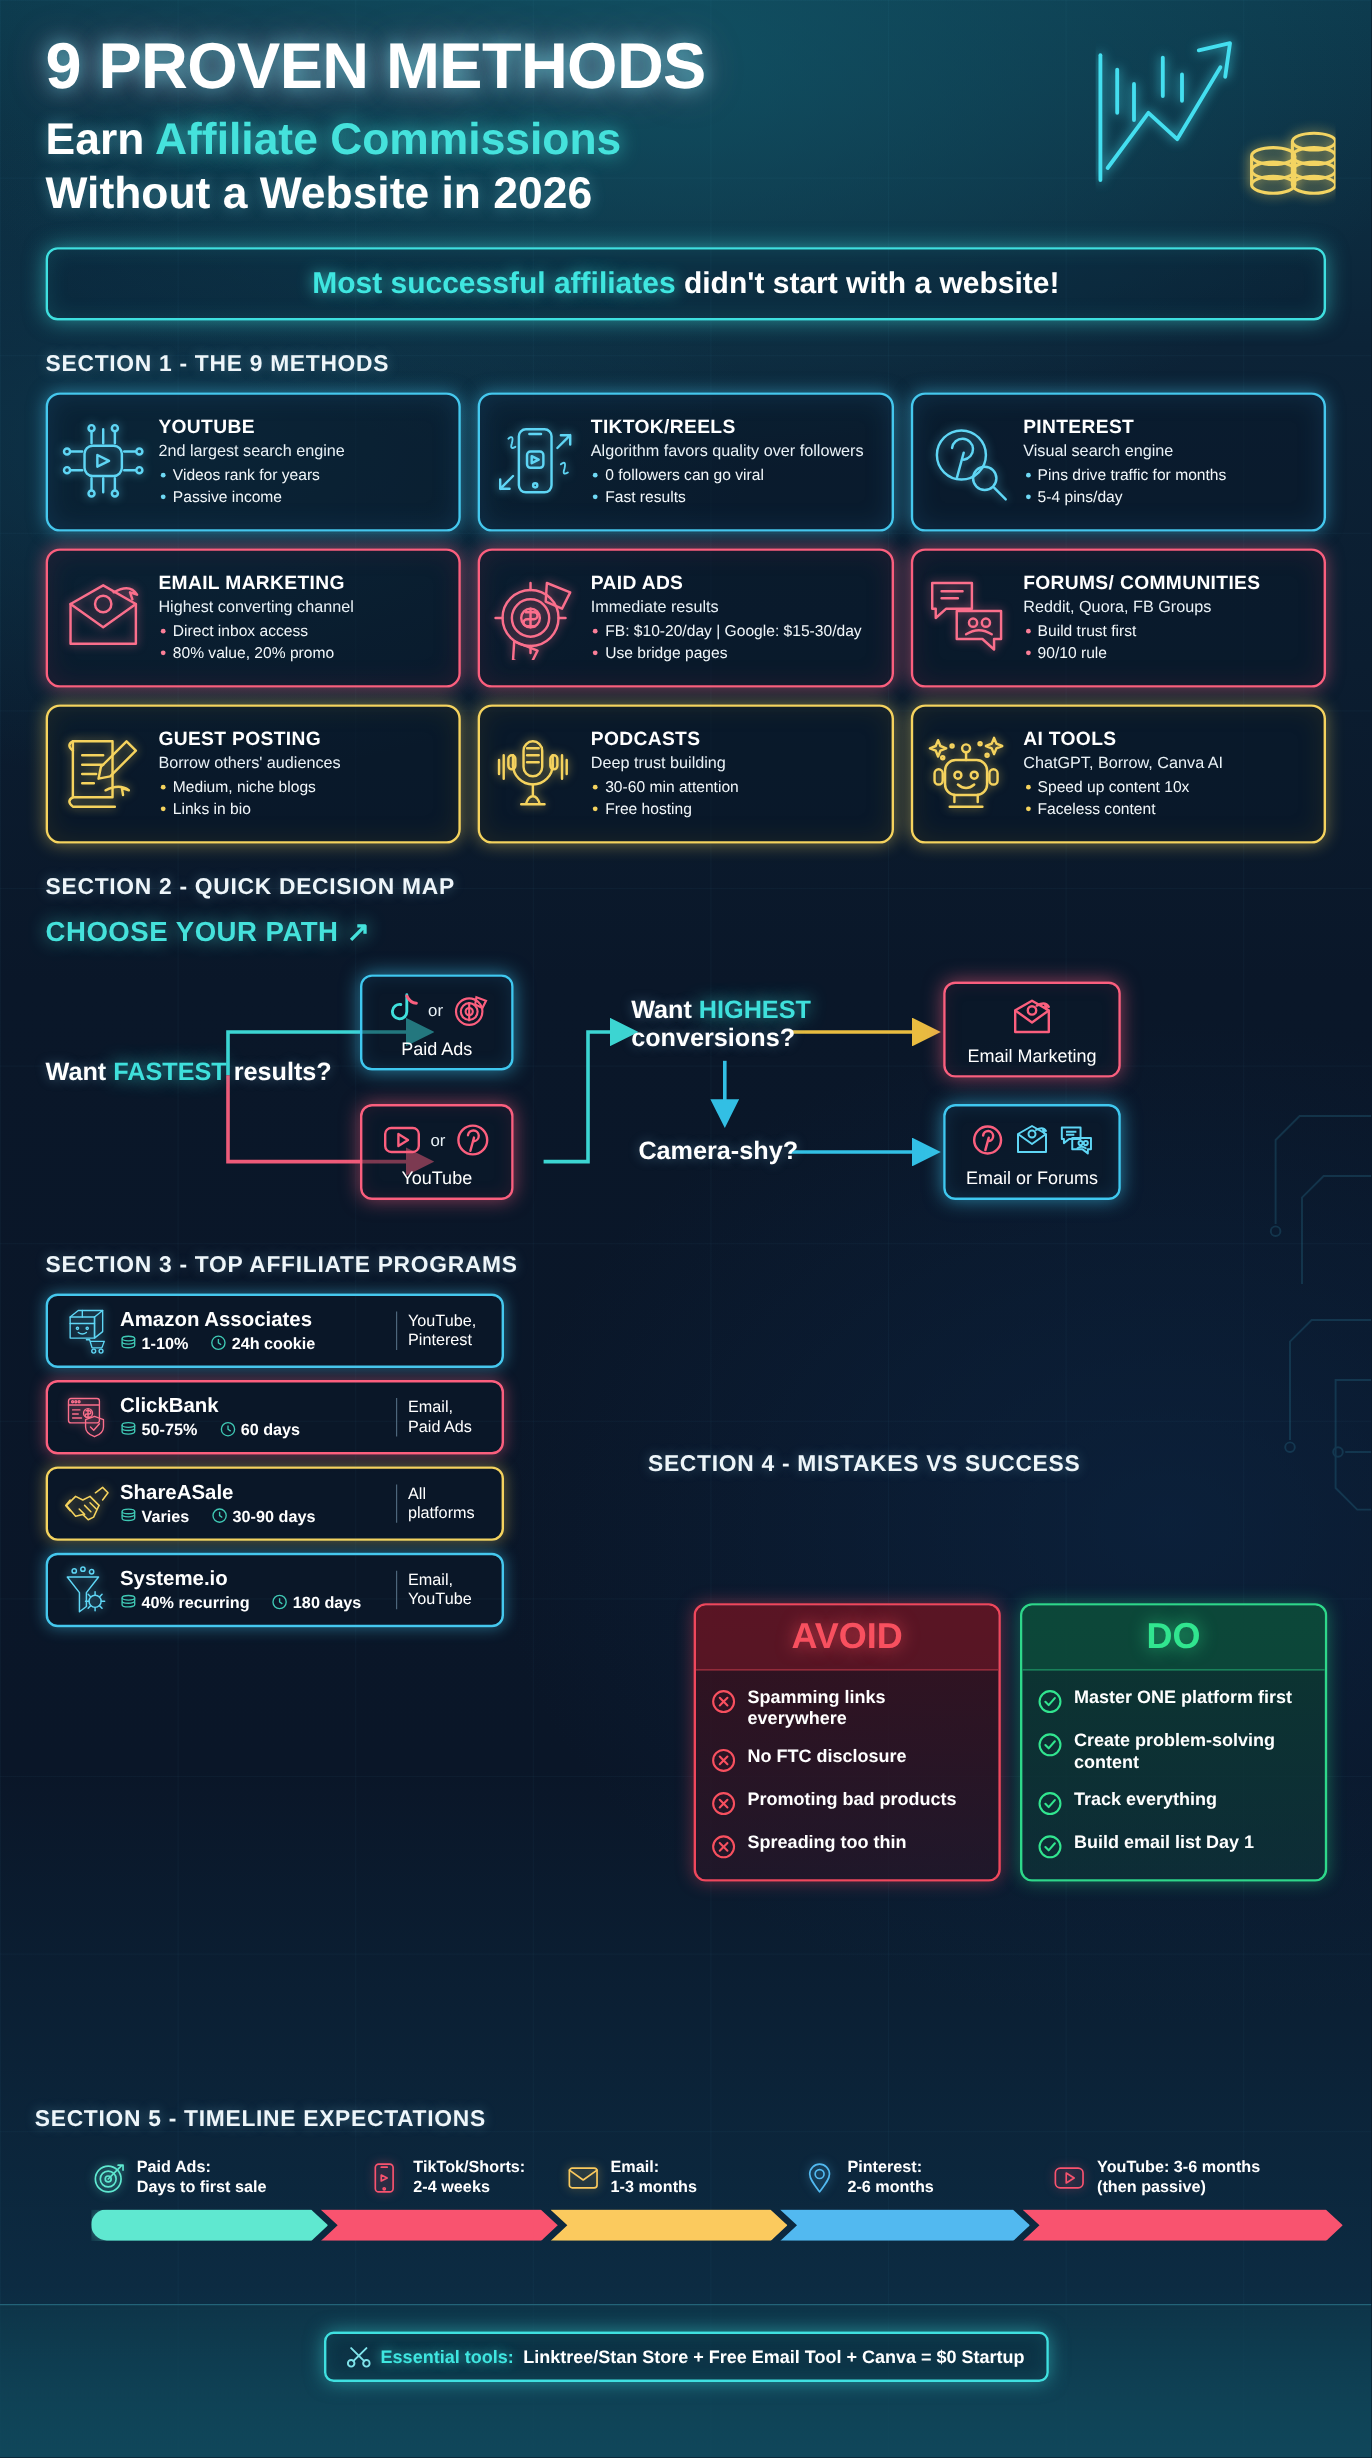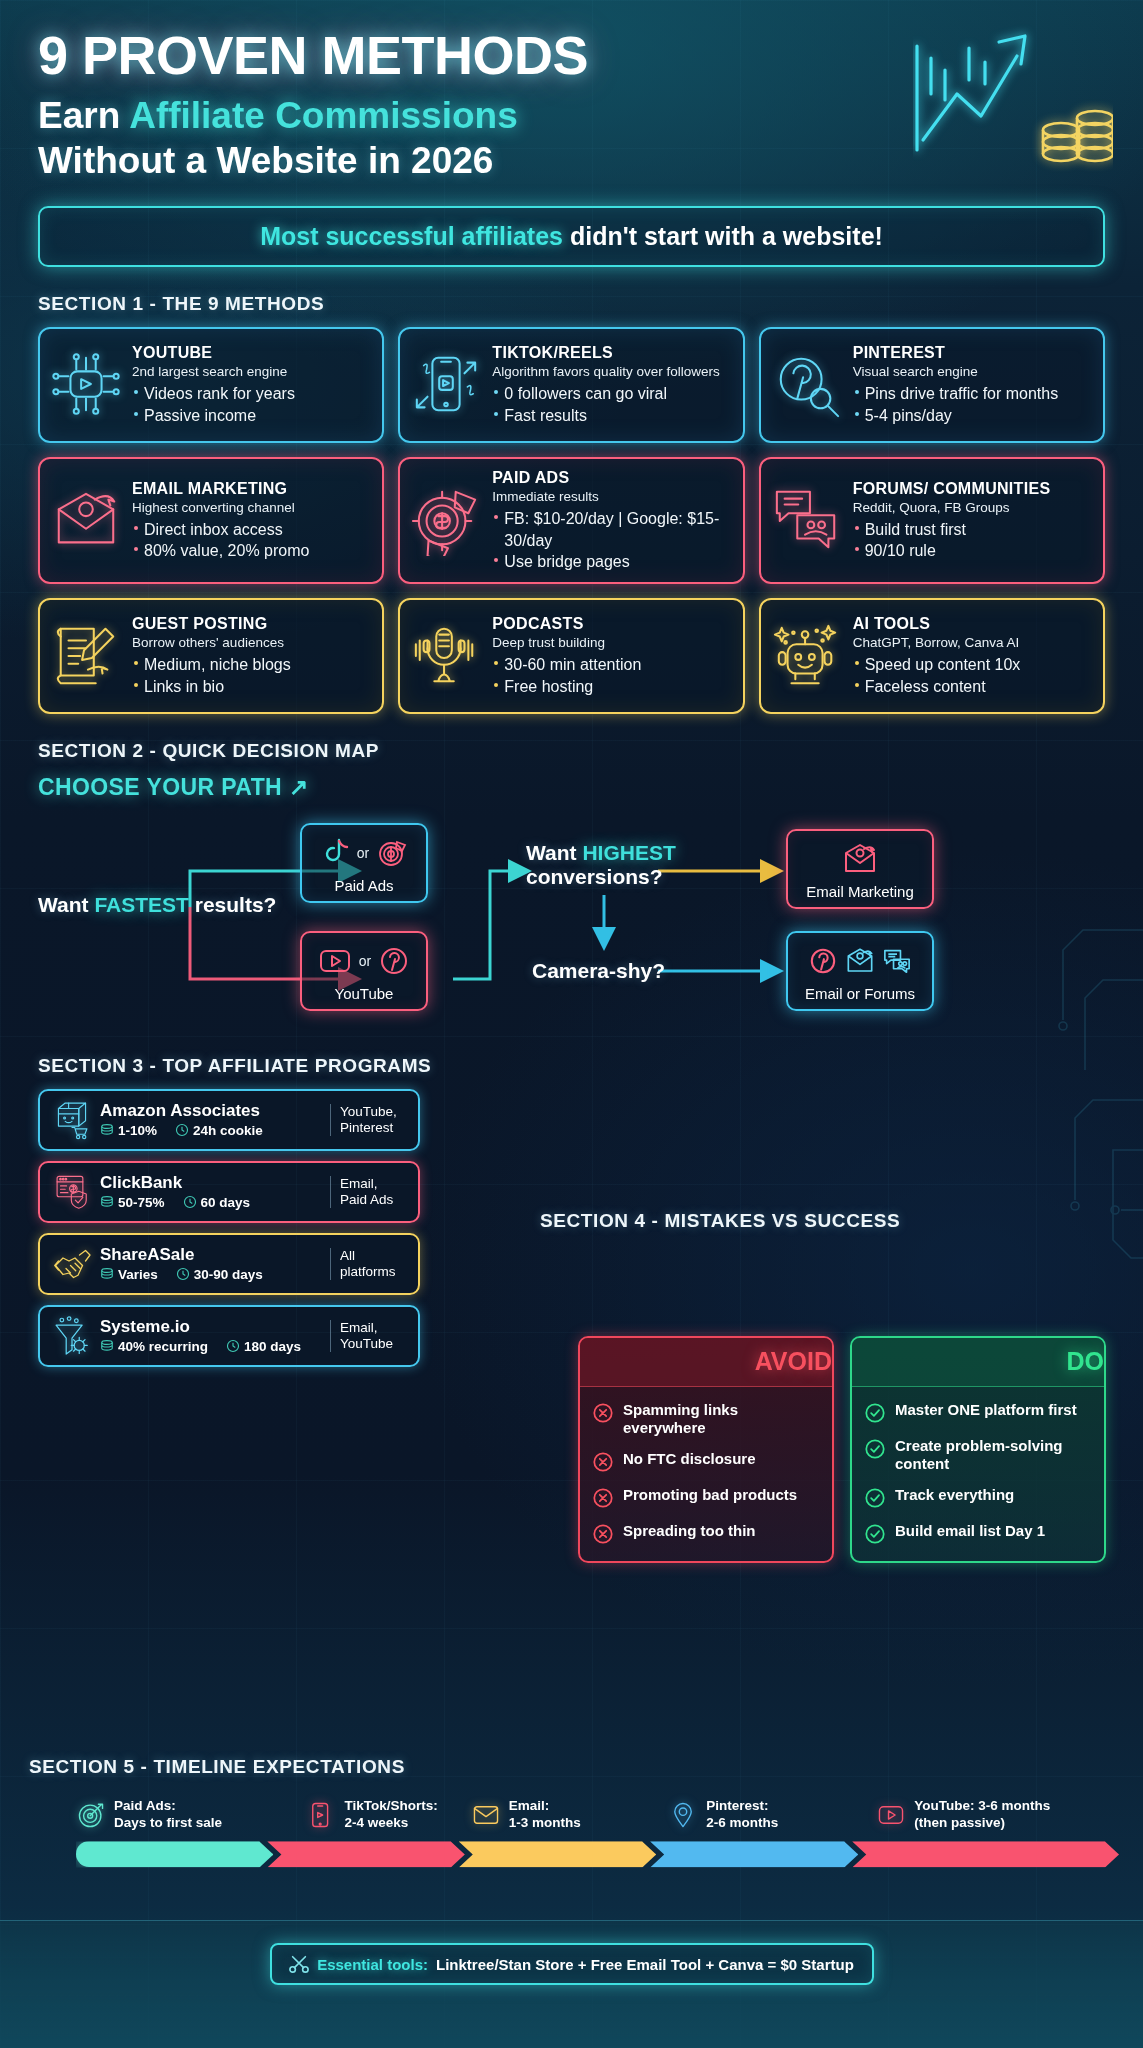--- a/index.html
+++ b/index.html
@@ -96,21 +96,21 @@
   }
   .mcard.cyan   { border-color:#45c8ee; box-shadow: 0 0 14px rgba(69,200,238,.5), inset 0 0 22px rgba(40,120,170,.22); }
   .mcard.pink   { border-color:#fb5f7e; box-shadow: 0 0 14px rgba(251,95,126,.5), inset 0 0 22px rgba(140,40,70,.2); }
   .mcard.gold   { border-color:#f5d35e; box-shadow: 0 0 14px rgba(245,211,94,.45), inset 0 0 22px rgba(130,105,30,.18); }
 
   .mcard .ico { flex: 0 0 76px; height: 76px; display:flex; align-items:center; justify-content:center; }
   .mcard .body { flex: 1 1 auto; min-width: 0; }
   .mcard .t { font-size: 16px; font-weight: bold; color:#fff; letter-spacing:.3px; line-height:1.14; }
   .mcard .s { font-size: 13.5px; color:#eaf2f7; margin-top: 2px; line-height:1.18; }
   .mcard ul { list-style: none; margin-top: 3px; }
-  .mcard li { font-size: 16px; color:#f2f7fa; line-height: 1.33; padding-left: 12px; position: relative; }
+  .mcard li { font-size: 13px; color:#f2f7fa; line-height: 1.33; padding-left: 12px; position: relative; }
   .mcard li:before {
     content:""; position:absolute; left:2px; top:7px; width:4px; height:4px; border-radius:50%;
   }
   .mcard.cyan li:before { background:#6fd9f5; }
   .mcard.pink li:before { background:#fb7f98; }
   .mcard.gold li:before { background:#f5d35e; }
 
   
   .decision { position: relative; height: 218px; margin: 10px 38px 0 38px; }
   .d-q {
@@ -146,21 +146,21 @@
   .prow .pplat {
     flex: 0 0 78px; border-left: 1px solid rgba(160,200,225,.45);
     padding-left: 9px; font-size: 13.5px; color:#fff; line-height:1.2;
   }
 
   
   .vs { position: absolute; left: 578px; top: 1336px; width: 528px; display:flex; gap: 16px; }
   .vcol { flex:1; border:2px solid; border-radius: 10px; overflow: hidden; }
   .vcol.avoid { border-color:#f0475c; box-shadow: 0 0 14px rgba(240,71,92,.4); background: linear-gradient(180deg, rgba(60,16,28,.85), rgba(38,22,40,.75)); }
   .vcol.do    { border-color:#2ed88a; box-shadow: 0 0 14px rgba(46,216,138,.4); background: linear-gradient(180deg, rgba(12,58,48,.85), rgba(14,50,56,.75)); }
-  .vhead { text-align:right; padding: 9px 0 10px; font-size: 25px; font-weight: bold; }
+  .vhead { text-align:center; padding: 9px 0 10px; font-size: 30px; font-weight: bold; }
   .vcol.avoid .vhead { color:#f8505f; background: rgba(120,24,40,.55); text-shadow: 0 0 14px rgba(248,80,95,.7); border-bottom:1px solid rgba(248,80,95,.5);}
   .vcol.do .vhead    { color:#31e58f; background: rgba(12,86,64,.55); text-shadow: 0 0 14px rgba(49,229,143,.7); border-bottom:1px solid rgba(49,229,143,.5);}
   .vlist { padding: 14px 12px 16px 12px; }
   .vitem { display:flex; gap:9px; align-items:flex-start; margin-bottom: 13px; }
   .vitem:last-child { margin-bottom: 0; }
   .vitem .vtxt { font-size: 15px; font-weight: bold; color:#ffffff; line-height:1.2; }
 
   
   .timeline { margin: 8px 38px 0 38px; }
   .tl-labels { display:flex; }

